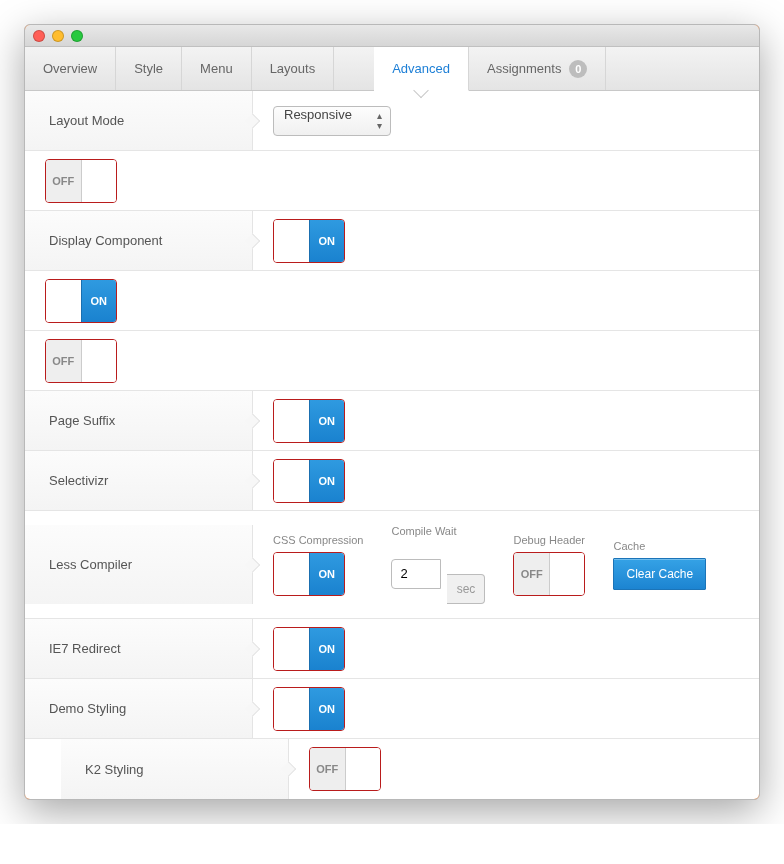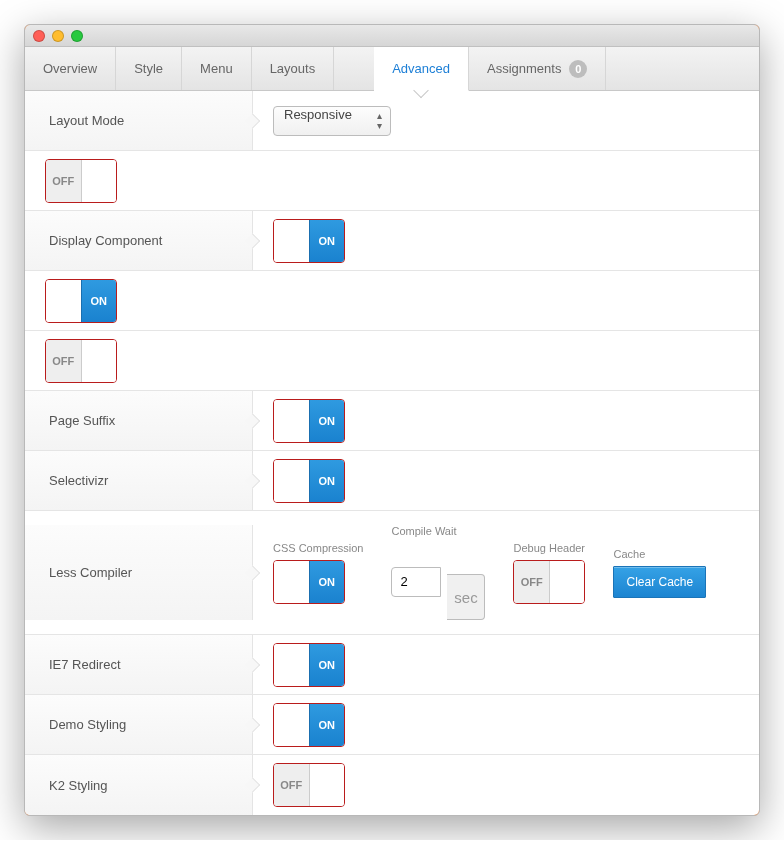--- a/index.html
+++ b/index.html
@@ -78,21 +78,21 @@
     padding:0 4px;
   }
 
   .panel { background:#fff; }
   .row {
     display:flex;
     border-bottom:1px solid #e5e5e5;
     min-height:60px;
     position:relative;
   }
-  .row:last-child{border-bottom:none;}
+  .row:last-child{border-bottom:none;padding-left:36px;}
   .label-cell {
     width: 228px;
     background:linear-gradient(#fcfcfc,#f4f4f4);
     border-right:1px solid #e4e4e4;
     display:flex;align-items:center;
     padding:0 24px;
     color:#555;
     position:relative;
   }
   .label-cell::after{
@@ -150,23 +150,23 @@
 
   .subgroup{display:flex;flex-direction:column;gap:6px;}
   .sublabel{color:#888;font-size:11px;}
   .subrow{display:flex;align-items:center;gap:6px;}
   .input-num{
     width:50px;height:30px;
     border:1px solid #bcbcbc;border-radius:4px 0 0 4px;
     padding:0 8px;font-size:13px;
   }
   .input-suffix{
-    height:46px;width:38px;
+    height:30px;width:38px;
     border:1px solid #bcbcbc;border-left:none;border-radius:0 4px 4px 0;
-    background:#f0f0f0;color:#999;font-size:15px;
+    background:#f0f0f0;color:#999;font-size:12px;
     display:flex;align-items:center;justify-content:center;margin-top:31px;
   }
   .btn-primary{
     height:32px;padding:0 12px;
     border:1px solid #1b74b8;border-radius:1px;
     background:linear-gradient(#35a2e6,#1c84d1);
     color:#fff;font-size:12px;cursor:pointer;
     box-shadow:inset 0 1px 0 rgba(255,255,255,0.3);
   }
 </style>

